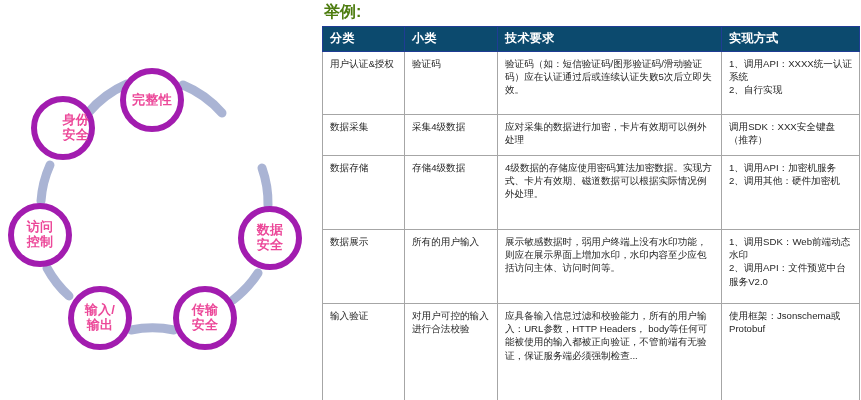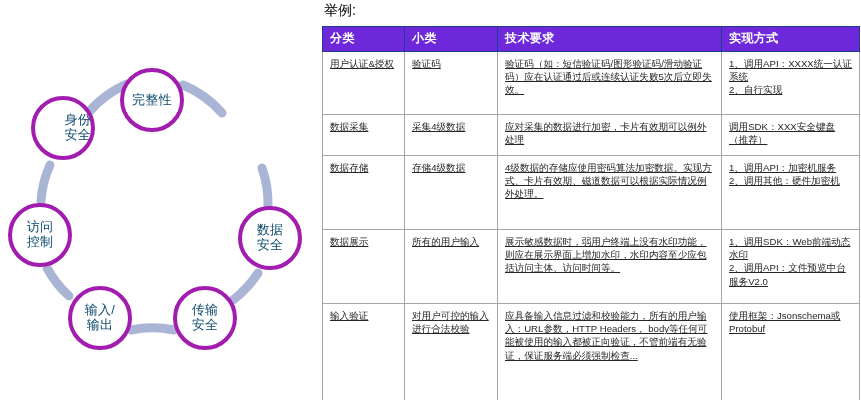--- a/index.html
+++ b/index.html
@@ -26,27 +26,27 @@
   }
   #diagram-svg {
     position: absolute;
     left: 0;
     top: 0;
   }
   .node {
     position: absolute;
     border-radius: 50%;
     background: #ffffff;
-    border: 4px solid #a21caf;
+    border: 6px solid #a21caf;
     display: flex;
     align-items: center;
     justify-content: center;
     text-align: center;
-    color: #0c4a6e;
-    font-weight: normal;
+    color: #ec4899;
+    font-weight: bold;
     line-height: 1.12;
     box-sizing: border-box;
   }
   .node-label {
     display: block;
     white-space: pre-line;
     letter-spacing: 0.3px;
   }
   .node-outer {
     width: 64px;
@@ -65,58 +65,57 @@
     position: absolute;
     left: 320px;
     top: 0;
     width: 541px;
     height: 400px;
   }
   #caption {
     position: absolute;
     left: 4px;
     top: 2px;
-    font-size: 14px;
-    color: #000000;
-    font-weight: normal;
+    font-size: 16px;
+    color: #4d7c0f;
+    font-weight: bold;
   }
   #req-table {
     position: absolute;
     left: 2px;
     top: 26px;
     width: 537px;
     border-collapse: collapse;
     table-layout: fixed;
     font-size: 9.6px;
     line-height: 1.38;
   }
   #req-table col.c1 { width: 82px; }
   #req-table col.c2 { width: 93px; }
   #req-table col.c3 { width: 224px; }
   #req-table col.c4 { width: 138px; }
 
   #req-table th {
-    background: #6d28d9;
+    background: #0c4a6e;
     color: #ffffff;
     font-size: 12px;
     font-weight: bold;
     text-align: left;
     padding: 3px 7px 4px 7px;
     border: 1px solid #1f3c94;
     letter-spacing: 0.4px;
     height: 17px;
     vertical-align: middle;
   }
   #req-table td {
     border: 1px solid #a6a6a6;
     padding: 5px 6px 2px 7px;
     vertical-align: top;
     color: #262626;
     word-break: break-word;
-    text-decoration: underline;
   }
   #req-table tr td:first-child { border-left: 1px solid #a6a6a6; }
 
   
   tr.r1 td { height: 55px; }
   tr.r2 td { height: 33px; }
   tr.r3 td { height: 66px; }
   tr.r4 td { height: 66px; }
   tr.r5 td { height: 94px; }
 </style>

